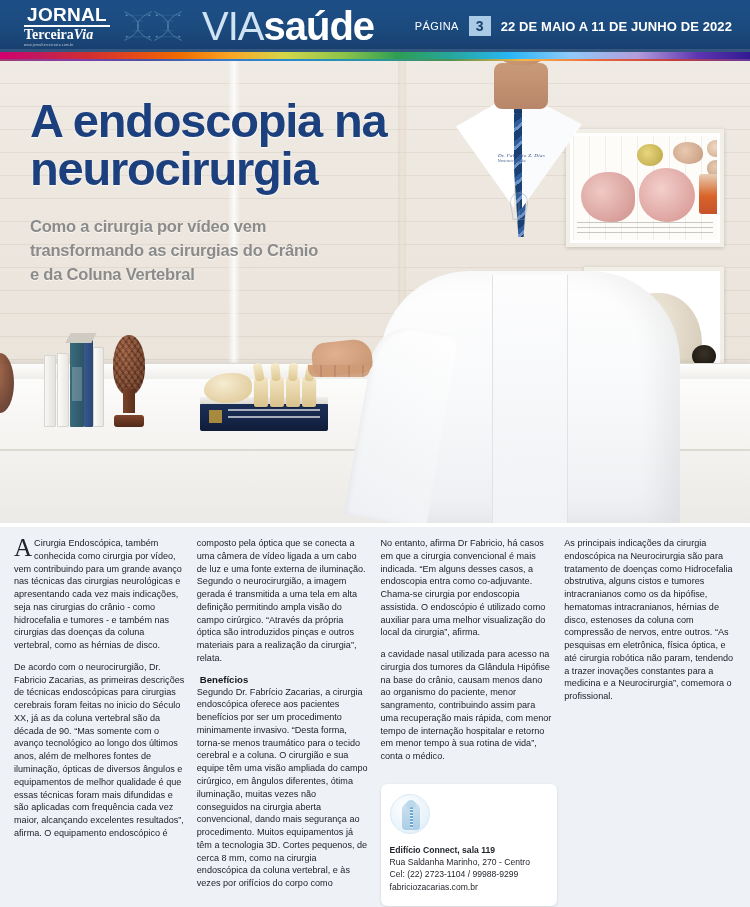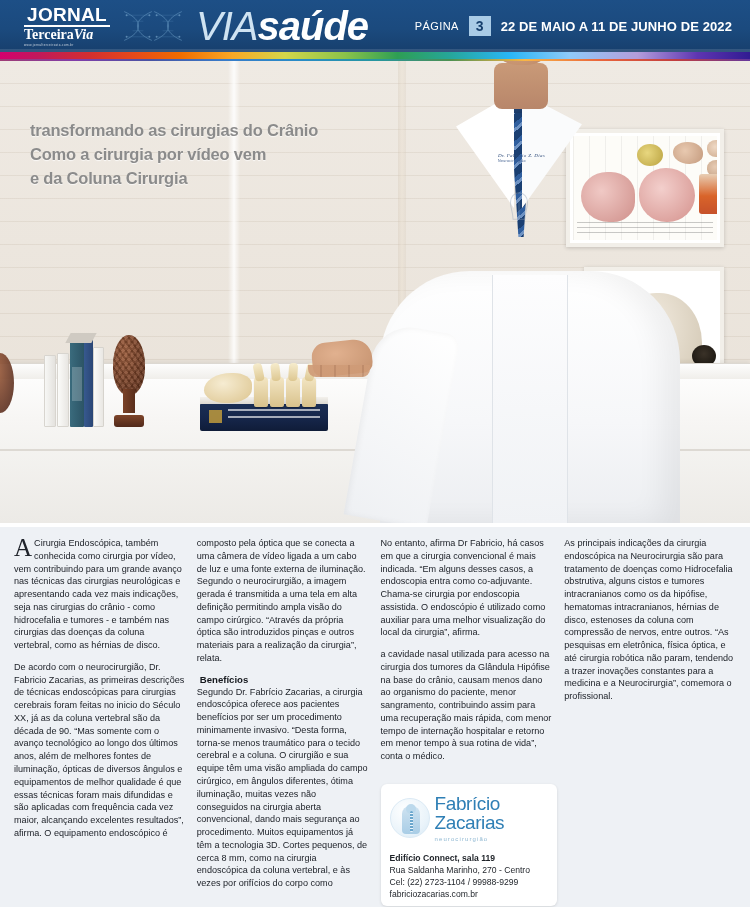--- a/index.html
+++ b/index.html
@@ -35,23 +35,22 @@
     font-size: 14px; font-weight: 600; margin-top:1px;
     font-family: "Liberation Serif", serif;
   }
   .jornal-logo .l2 i { font-style: italic; font-weight:600; }
   .jornal-logo .l3 {
     font-size: 3px; letter-spacing:.4px; margin-top:2px; opacity:.75;
     white-space:nowrap; width:100%;
   }
   .dna-icon { width: 74px; height: 36px; margin-left: 6px; opacity:.55; }
   .via-saude {
-    margin-left: 6px; line-height: 1; white-space: nowrap;
+    margin-left: 12px; line-height: 1; white-space: nowrap;
     font-family: "Liberation Sans", sans-serif;
-    font-style: italic;
   }
   .via-saude .via { font-size: 40px; color:#cfe3f2; font-weight:400; letter-spacing:-1px;}
   .via-saude .saude { font-size: 40px; color:#ffffff; font-weight:700; letter-spacing:-1px;}
 
   .header-right {
     margin-left:auto; margin-right: 18px;
     display:flex; align-items:center; gap:10px; color:#fff;
   }
   .pagina-label { font-size: 11px; letter-spacing:.4px; font-weight:500;padding-left:32px; }
   .pagina-num {
@@ -463,24 +462,28 @@
         <svg class="dr-emb" viewBox="0 0 40 46">
           <path d="M20 4 c6 0 10 5 10 11 c0 8 -3 12 -3 20 l-14 0 c0 -8 -3 -12 -3 -20 c0 -6 4 -11 10 -11z" fill="none" stroke="#9aa8bb" stroke-width="1.2"></path>
           <path d="M20 10 v26" stroke="#9aa8bb" stroke-width="1" fill="none"></path>
         </svg>
         <div class="dr-hand"></div>
         <div class="dr-fingers"></div>
       </div>
     </div>
 
     <div class="headline-wrap">
+      <div class="headline">
+        <div>A endoscopia na</div>
+        <div>neurocirurgia</div>
+      </div>
       <div class="subhead">
+        <div>Como a cirurgia por vídeo vem</div>
         <div>transformando as cirurgias do Crânio</div>
-        <div>Como a cirurgia por vídeo vem</div>
-        <div>e da Coluna Cirurgia</div>
+        <div>e da Coluna Vertebral</div>
       </div>
     </div>
   </div>
 
   <div class="body-area">
     <div class="columns">
 
       <div class="col c1">
         <p class="dropcap-p"><span class="dropcap">A</span><span>Cirurgia Endoscópica, também conhecida como cirurgia por vídeo, vem contribuindo para um  grande avanço nas técnicas das cirurgias neurológicas e apresentando cada vez mais indicações, seja nas cirurgias do crânio - como hidrocefalia e tumores - e também nas cirurgias das doenças da coluna vertebral, como as hérnias de disco.</span></p>
         <p>De acordo com o neurocirurgião, Dr. Fabricio Zacarias, as primeiras descrições de técnicas endoscópicas para cirurgias cerebrais foram feitas no inicio do Século XX, já as da coluna vertebral são da década de 90. “Mas somente com o avanço tecnológico ao longo dos últimos anos, além de melhores fontes de iluminação, ópticas de diversos ângulos e equipamentos de melhor qualidade é que essas técnicas foram mais difundidas e são aplicadas com frequência cada vez maior, alcançando excelentes resultados”, afirma. O equipamento endoscópico é</p>
@@ -495,25 +498,20 @@
       <div class="col c3">
         <p>No entanto, afirma Dr Fabricio, há casos em que a cirurgia convencional é mais indicada. “Em alguns desses casos, a endoscopia entra como co-adjuvante. Chama-se cirurgia por endoscopia assistida. O endoscópio é utilizado como auxiliar para uma melhor visualização do local da cirurgia”, afirma.</p>
         <p>a cavidade nasal utilizada para acesso na cirurgia dos tumores da Glândula Hipófise na base do crânio, causam menos dano ao organismo do paciente, menor sangramento, contribuindo assim para uma recuperação mais rápida, com menor tempo de internação hospitalar e retorno em menor tempo à sua rotina de vida”, conta o médico.</p>
 
         <div class="ad-card">
           <div class="ad-logo">
             <div class="ad-mark">
               <div class="body-sil"></div>
               <div class="head-sil"></div>
               <div class="spine-sil"></div>
-            </div>
-            <div class="ad-name">
-              <div class="n1">Fabrício</div>
-              <div class="n2">Zacarias</div>
-              <div class="n3">neurocirurgião</div>
             </div>
           </div>
           <div class="ad-info">
             <div class="line b">Edifício Connect, sala 119</div>
             <div class="line">Rua Saldanha Marinho, 270 - Centro</div>
             <div class="line">Cel: (22) 2723-1104 / 99988-9299</div>
             <div class="line">fabriciozacarias.com.br</div>
           </div>
         </div>
       </div>

